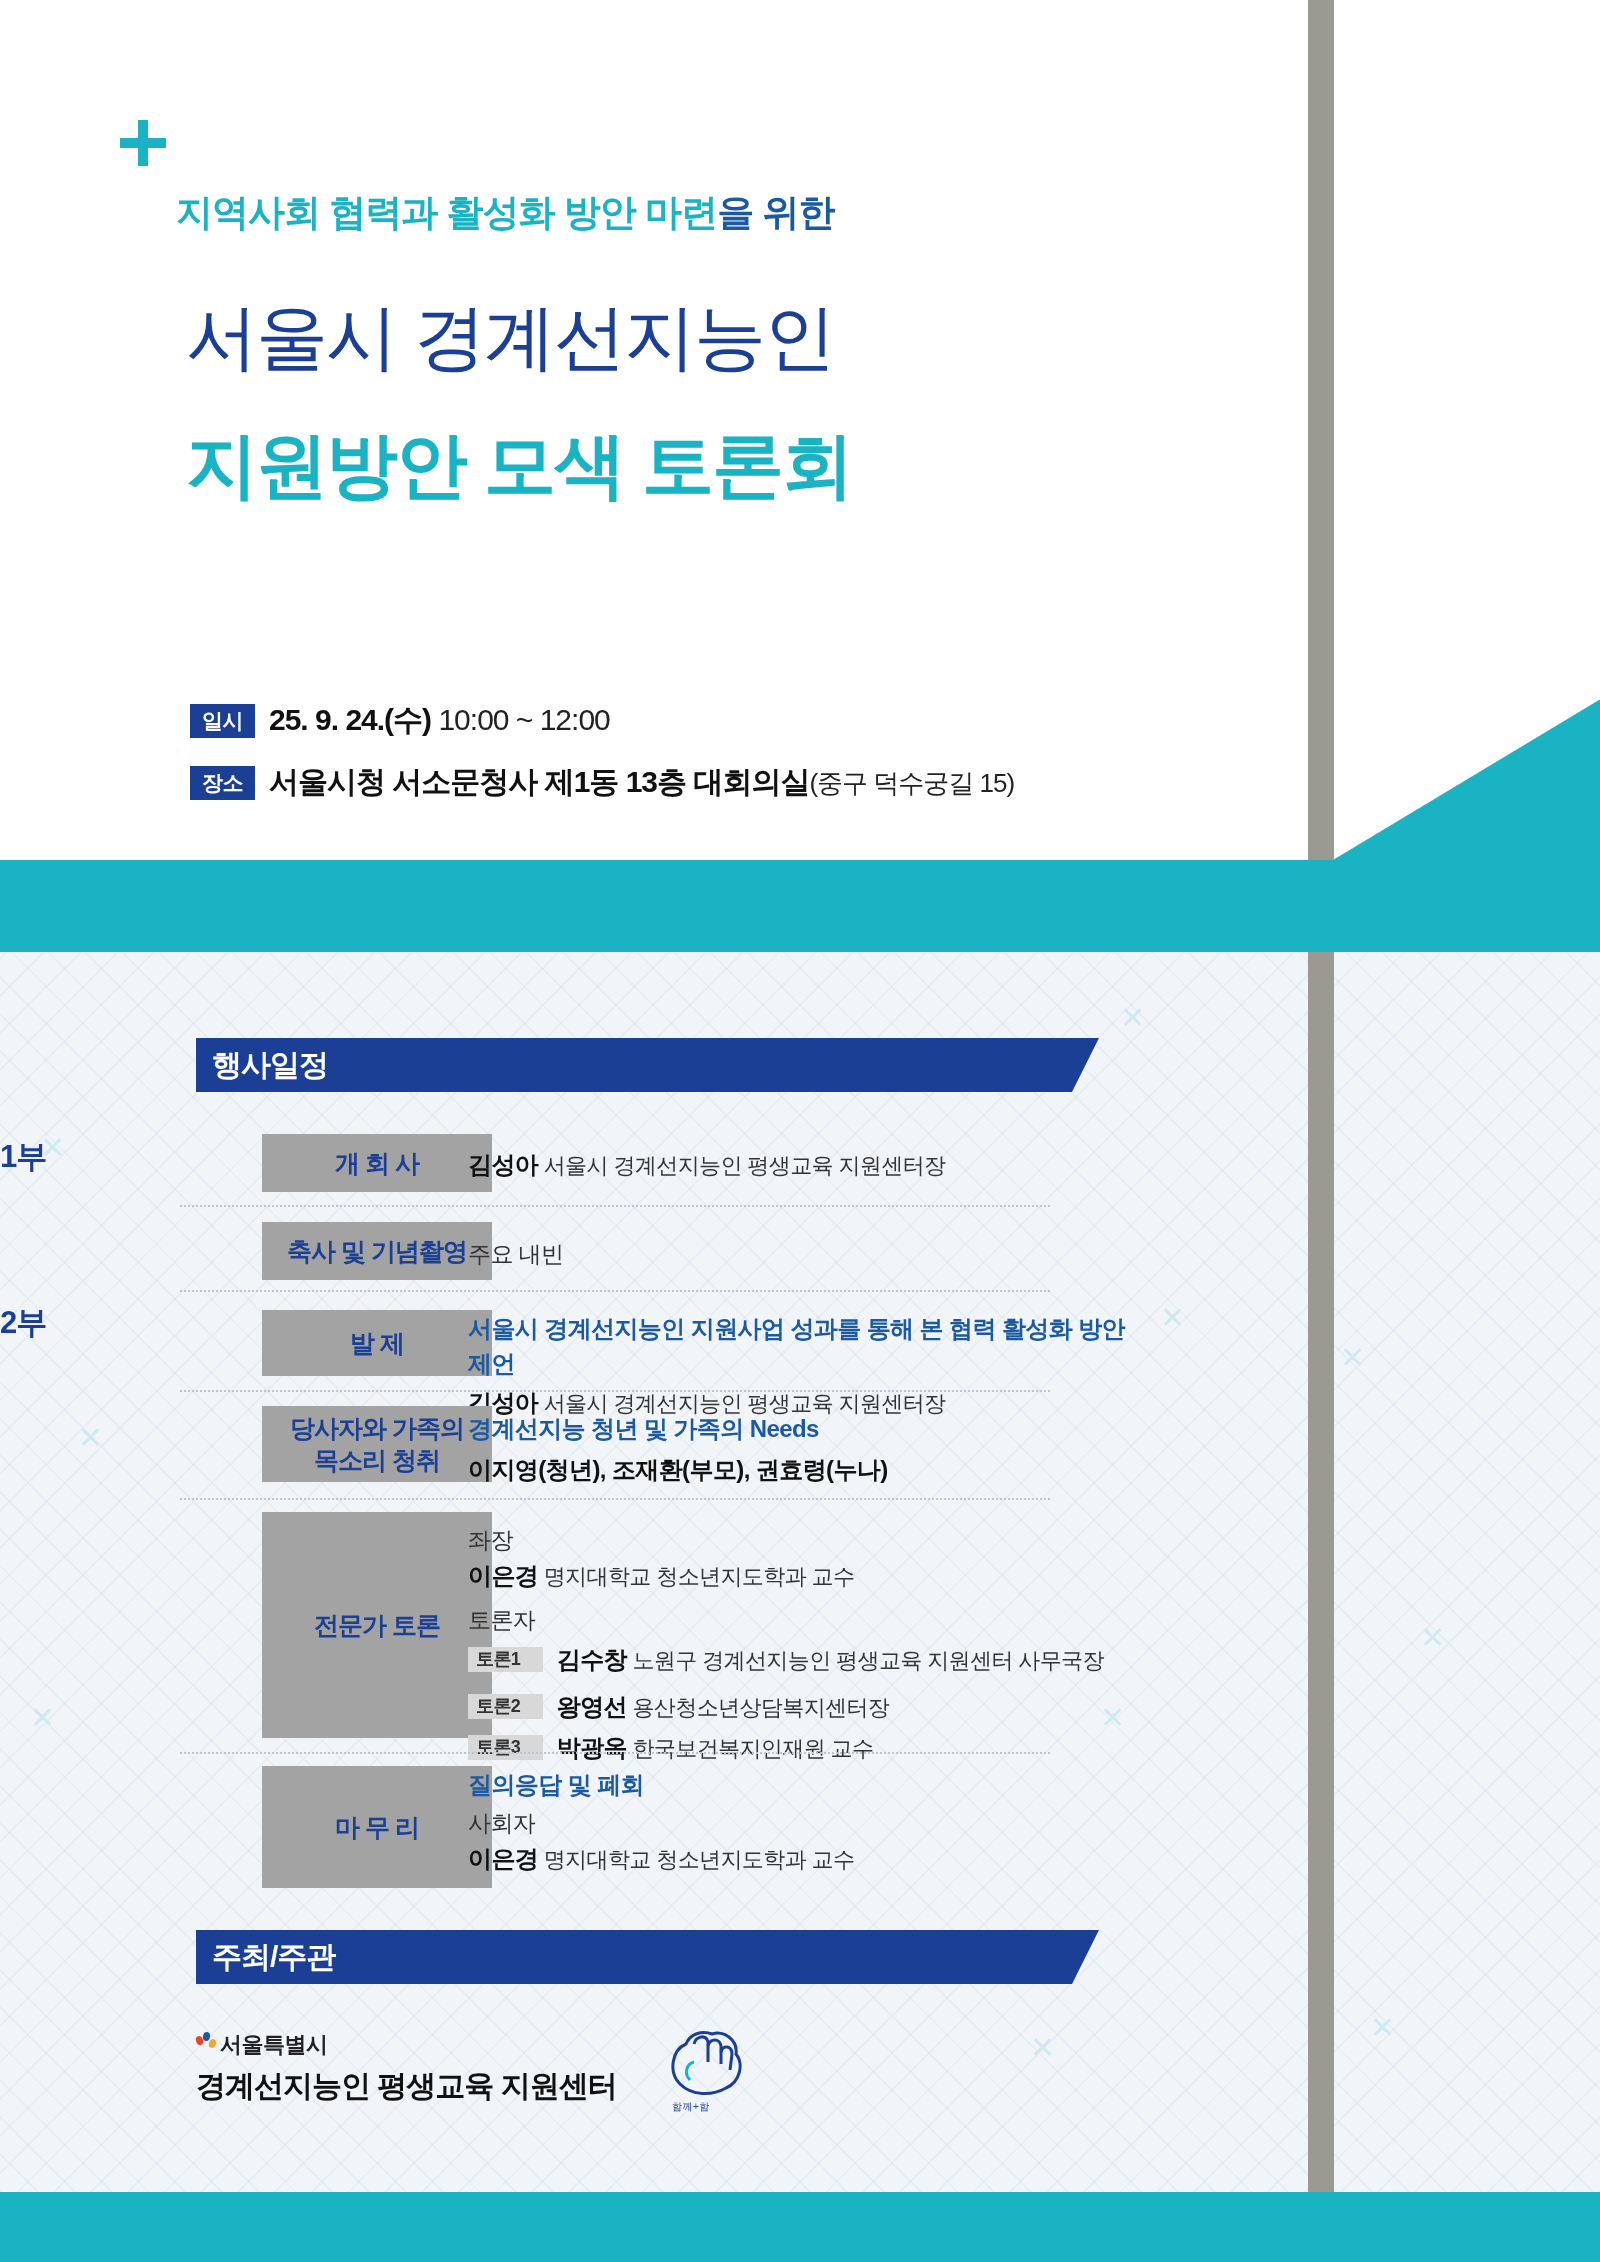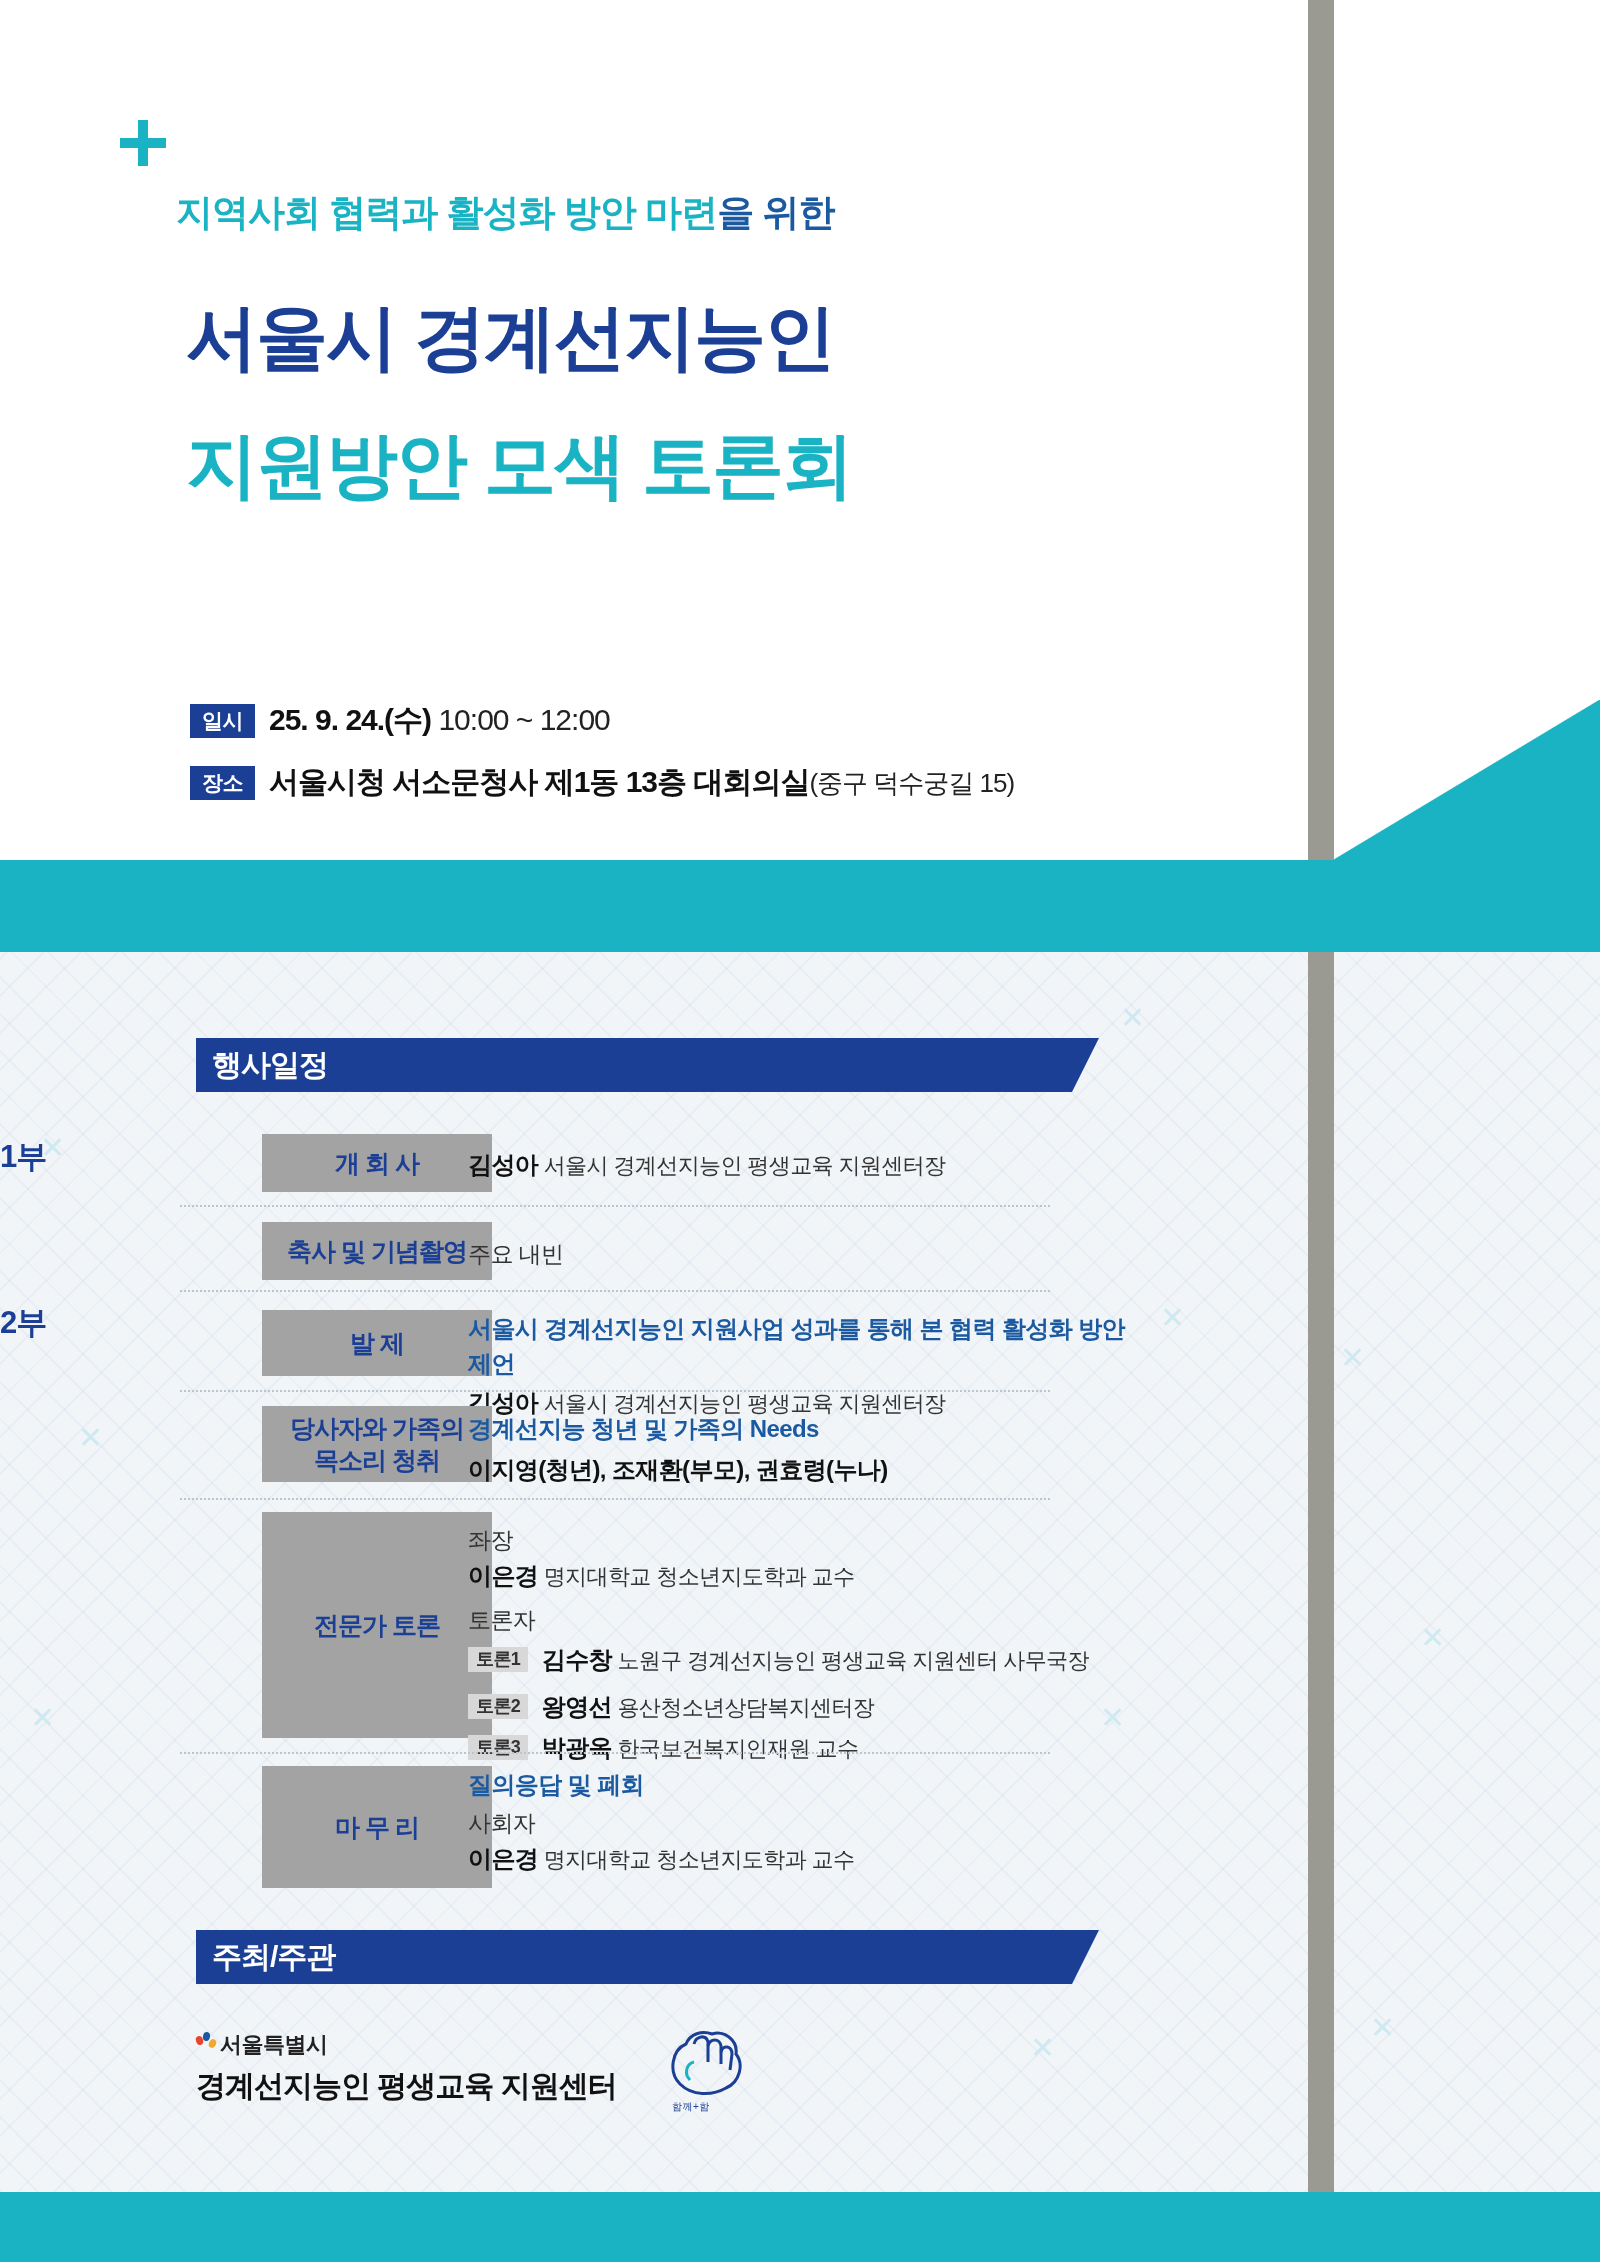--- a/index.html
+++ b/index.html
@@ -112,21 +112,21 @@
     color: #1b5aa0;
     letter-spacing: -1px;
   }
   .kicker b { font-weight: 700; color: #1ab3c4; }
   .kicker span.dark { font-weight: 700; color: #1b5aa0; }
 
   .title1 {
     position: absolute;
     left: 186px; top: 290px;
     font-size: 72px;
-    font-weight: 700;
+    font-weight: 400;
     color: #1b3f94;
     letter-spacing: -2px;
     text-align: right;
   }
   .title2 {
     position: absolute;
     left: 186px; top: 418px;
     font-size: 72px;
     font-weight: 700;
     color: #1ab3c4;
@@ -224,21 +224,21 @@
     width: 870px;
     border-top: 2px dotted #b9c6cf;
   }
 
   .tchip {
     display: inline-block;
     background: #d8d8d8;
     color: #333;
     font-size: 18px;
     font-weight: 700;
-    padding: 3px 8px 4px 8px;
+    padding: 3px 23px 4px 8px;
     margin-right: 8px;
     line-height: 1;
     vertical-align: 3px;
   }
 
   
   .logo-wrap {
     position: absolute;
     left: 196px; top: 2030px;
     width: 620px;

